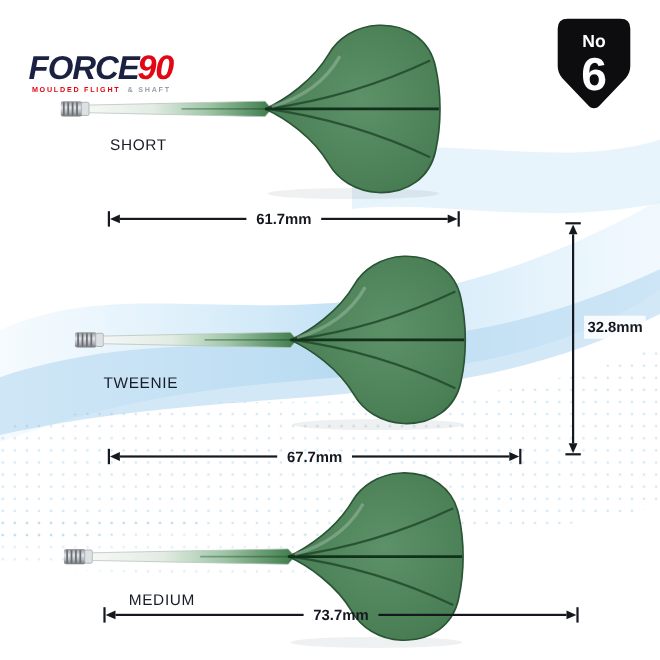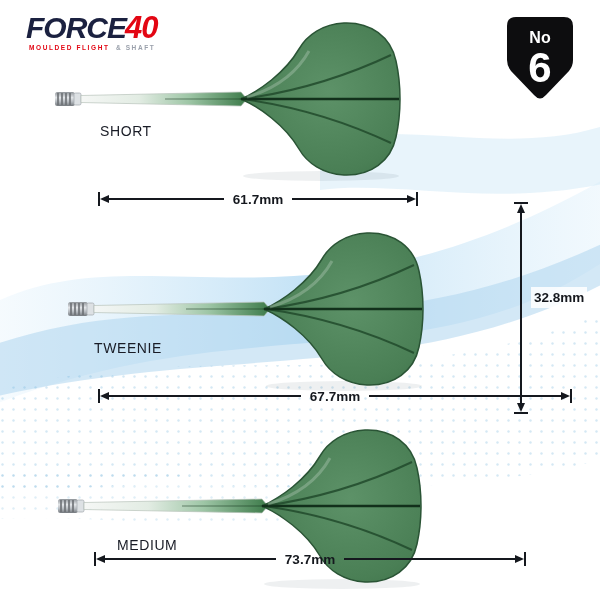--- a/index.html
+++ b/index.html
@@ -6,21 +6,21 @@
   .canvas{
     position:relative;width:600px;height:600px;margin:0 auto;
     background:#ffffff;overflow:hidden;
     font-family:"Liberation Sans",sans-serif;
   }
   .bg{position:absolute;inset:0;z-index:0;}
   .layer{position:absolute;z-index:2;}
 
   
   .logo{display:flex;flex-direction:column;line-height:1;}
-  .logo-row{display:flex;align-items:baseline;font-style:italic;font-weight:bold;letter-spacing:-1px;}
+  .logo-row{display:flex;align-items:baseline;font-style:italic;font-weight:bold;letter-spacing:-1px;margin-top:34px;}
   .logo-force{font-size:30px;color:#1b2140;}
   .logo-90{font-size:31px;color:#e30613;margin-left:-1px;}
   .logo-sub{font-size:6.5px;letter-spacing:1.6px;font-weight:bold;margin-top:2px;margin-left:3px;}
   .logo-sub .p1{color:#e30613;}
   .logo-sub .p2{color:#9aa0ab;margin-left:3px;}
 
   
   .size-label{
     position:absolute;z-index:3;font-weight:normal;font-size:14px;
     color:#191c26;letter-spacing:.6px;
@@ -87,21 +87,21 @@
         <stop offset="0" stop-color="#5d9268"></stop>
         <stop offset="0.7" stop-color="#4a7f55"></stop>
         <stop offset="1" stop-color="#3d7048"></stop>
       </radialGradient>
     </defs>
   </svg>
 
   <div class="layer logo" style="left:26px;top:12px;">
     <div class="logo-row">
       <span class="logo-force">FORCE</span>
-      <span class="logo-90">40</span>
+      <span class="logo-90">90</span>
     </div>
     <div class="logo-sub">
       <span class="p1">MOULDED FLIGHT</span>
       <span class="p2">&amp; SHAFT</span>
     </div>
   </div>
 
   <svg class="layer" style="left:504px;top:14px;" width="72" height="88" viewBox="0 0 72 88">
     <path d="M12,3 H60 Q69,3 69,12 V46 Q69,52 65,57 L42,81 Q36,88 30,81 L7,57 Q3,52 3,46 V12 Q3,3 12,3 Z" fill="#0d0d0f"></path>
     <text x="36" y="29" text-anchor="middle" font-size="16" font-weight="bold" fill="#ffffff">No</text>
@@ -161,21 +161,21 @@
     </g>
     <g transform="translate(196,83)">
       <path d="M0,0 C18,-8 44,-26 58,-50 C66,-64 82,-75 103,-76 C130,-77 150,-62 155,-38 Q159,-20 159,0 Q159,20 155,38 C150,62 130,77 103,76 C82,75 66,64 58,50 C44,26 18,8 0,0 Z" fill="url(#flightGrad)" stroke="#2a5435" stroke-width="1.5"></path>
       <path d="M2,0 C45,-6 95,-18 150,-44" stroke="#214a2c" stroke-width="2" fill="none" opacity="0.85"></path>
       <path d="M2,0 C45,6 95,18 150,44" stroke="#214a2c" stroke-width="2" fill="none" opacity="0.85"></path>
       <line x1="0" y1="0" x2="158" y2="0" stroke="#12301b" stroke-width="2.4"></line>
       <path d="M6,-2 C40,-12 58,-30 68,-48" stroke="rgba(255,255,255,0.22)" stroke-width="3" fill="none"></path>
     </g>
   </svg>
   <div class="size-label" style="left:94px;top:340px;">TWEENIE</div>
-  <div class="dim-h" style="left:98px;top:389px;width:474px;text-align:right;">
+  <div class="dim-h" style="left:98px;top:408px;width:376px;text-align:right;">
     <span class="tick"></span>
     <span class="arr arr-l"></span>
     <span class="ln"></span>
     <span class="dim-label">67.7mm</span>
     <span class="ln"></span>
     <span class="arr arr-r"></span>
     <span class="tick"></span>
   </div>
 
   <svg class="layer" style="left:58px;top:422px;" width="366" height="168" viewBox="0 0 366 168">

